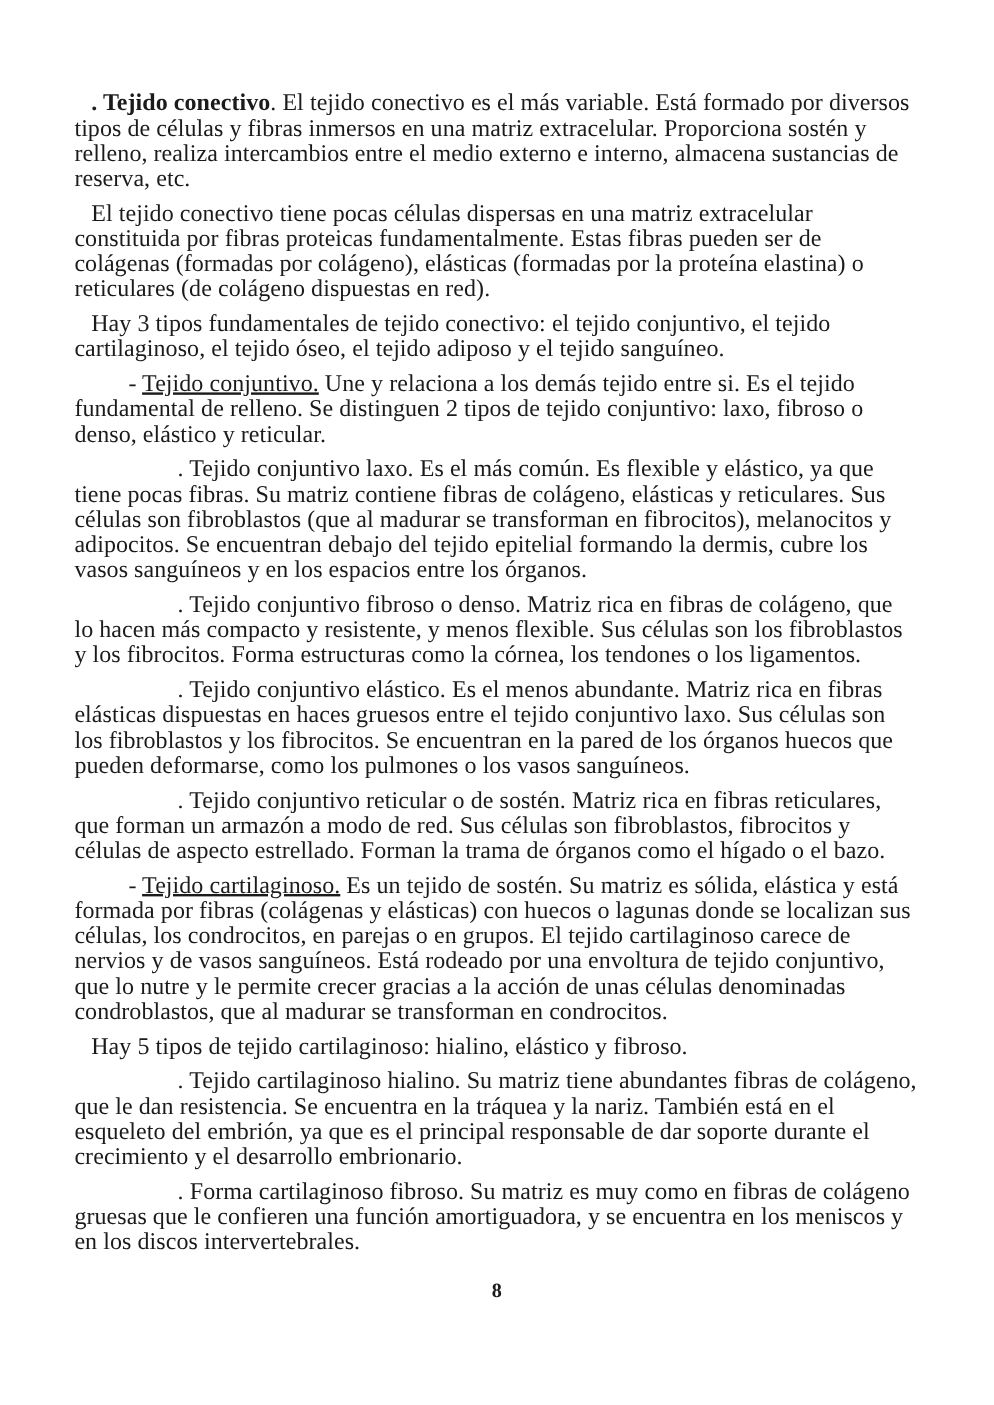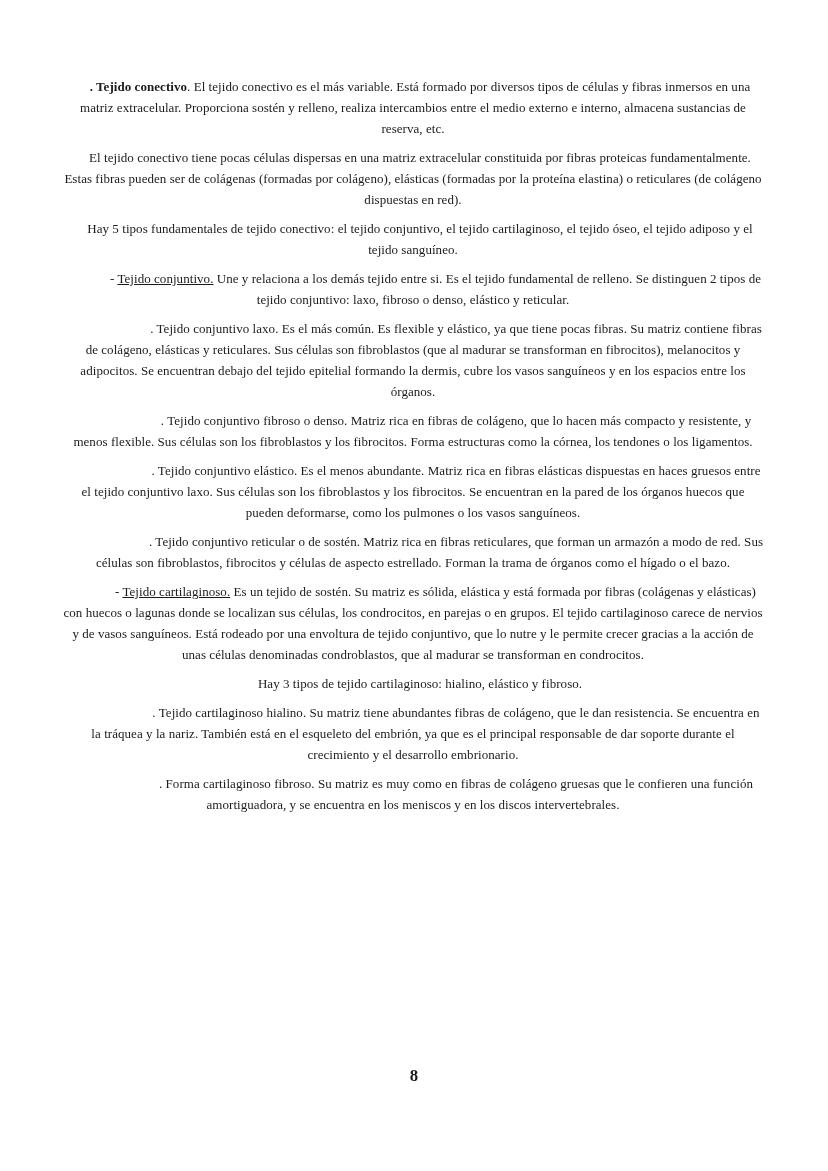--- a/index.html
+++ b/index.html
@@ -17,23 +17,23 @@
   .page{
     position:relative;
     width:828px;height:1171px;
     background:var(--paper);
     box-sizing:border-box;
   }
   .doc-body{
     position:absolute;
     left:62px;top:76px;
     width:702px;
-    font-size:13px;
+    font-size:20px;
     line-height:21px;
-    text-align:center;
+    text-align:left;
     letter-spacing:0.05px;
   }
   p.para{
     margin:0 0 8px 0;
   }
   .kind-body{text-indent:14px;}
   .kind-dash{text-indent:45px;}
   .kind-sub{text-indent:86px;}
   .gap-before{margin-top:42px;}
   .seg-normal{font-style:normal;font-weight:normal;}
@@ -49,25 +49,25 @@
     font-weight:bold;
   }
 </style>
 </head>
 <body>
 
 <div class="page">
   <div class="doc-body">
       <p class="para kind-body"><span class="seg-bold">. Tejido conectivo</span><span class="seg-normal">. El tejido conectivo es el más variable. Está formado por diversos tipos de células y fibras inmersos en una matriz extracelular. Proporciona sostén y relleno, realiza intercambios entre el medio externo e interno, almacena sustancias de reserva, etc.</span></p>
       <p class="para kind-body"><span class="seg-normal">El tejido conectivo tiene pocas células dispersas en una matriz extracelular constituida por fibras proteicas fundamentalmente. Estas fibras pueden ser de </span><span class="seg-italic">colágenas</span><span class="seg-normal"> (formadas por colágeno), </span><span class="seg-italic">elásticas</span><span class="seg-normal"> (formadas por la proteína elastina) o </span><span class="seg-italic">reticulares</span><span class="seg-normal"> (de colágeno dispuestas en red).</span></p>
-      <p class="para kind-body"><span class="seg-normal">Hay 5 tipos fundamentales de tejido conectivo: el tejido conjuntivo, el tejido cartilaginoso, el tejido óseo, el tejido adiposo y el tejido sanguíneo.</span></p>
+      <p class="para kind-body"><span class="seg-normal">Hay 3 tipos fundamentales de tejido conectivo: el tejido conjuntivo, el tejido cartilaginoso, el tejido óseo, el tejido adiposo y el tejido sanguíneo.</span></p>
       <p class="para kind-dash gap-before"><span class="seg-normal">- </span><span class="seg-underline">Tejido conjuntivo.</span><span class="seg-normal"> Une y relaciona a los demás tejido entre si. Es el tejido fundamental de relleno. Se distinguen 2 tipos de tejido conjuntivo: laxo, fibroso o denso, elástico y reticular.</span></p>
       <p class="para kind-sub"><span class="seg-normal">. </span><span class="seg-italic">Tejido conjuntivo laxo.</span><span class="seg-normal"> Es el más común. Es flexible y elástico, ya que tiene pocas fibras. Su matriz contiene fibras de colágeno, elásticas y reticulares. Sus células son </span><span class="seg-italic">fibroblastos</span><span class="seg-normal"> (que al madurar se transforman en </span><span class="seg-italic">fibrocitos</span><span class="seg-normal">), </span><span class="seg-italic">melanocitos</span><span class="seg-normal"> y </span><span class="seg-italic">adipocitos</span><span class="seg-normal">. Se encuentran debajo del tejido epitelial formando la dermis, cubre los vasos sanguíneos y en los espacios entre los órganos.</span></p>
       <p class="para kind-sub"><span class="seg-normal">. </span><span class="seg-italic">Tejido conjuntivo fibroso o denso.</span><span class="seg-normal"> Matriz rica en fibras de colágeno, que lo hacen más compacto y resistente, y menos flexible. Sus células son los </span><span class="seg-italic">fibroblastos</span><span class="seg-normal"> y los </span><span class="seg-italic">fibrocitos</span><span class="seg-normal">. Forma estructuras como la córnea, los tendones o los ligamentos.</span></p>
       <p class="para kind-sub"><span class="seg-normal">. </span><span class="seg-italic">Tejido conjuntivo elástico.</span><span class="seg-normal"> Es el menos abundante. Matriz rica en fibras elásticas dispuestas en haces gruesos entre el tejido conjuntivo laxo. Sus células son los </span><span class="seg-italic">fibroblastos</span><span class="seg-normal"> y los </span><span class="seg-italic">fibrocitos</span><span class="seg-normal">. Se encuentran en la pared de los órganos huecos que pueden deformarse, como los pulmones o los vasos sanguíneos.</span></p>
       <p class="para kind-sub"><span class="seg-normal">. </span><span class="seg-italic">Tejido conjuntivo reticular o de sostén.</span><span class="seg-normal"> Matriz rica en fibras reticulares, que forman un armazón a modo de red. Sus células son </span><span class="seg-italic">fibroblastos, fibrocitos</span><span class="seg-normal"> y </span><span class="seg-italic">células de aspecto estrellado.</span><span class="seg-normal"> Forman la trama de órganos como el hígado o el bazo.</span></p>
       <p class="para kind-dash gap-before"><span class="seg-normal">- </span><span class="seg-underline">Tejido cartilaginoso.</span><span class="seg-normal"> Es un tejido de sostén. Su matriz es sólida, elástica y está formada por fibras (colágenas y elásticas) con huecos o lagunas donde se localizan sus células, los </span><span class="seg-italic">condrocitos,</span><span class="seg-normal"> en parejas o en grupos. El tejido cartilaginoso carece de nervios y de vasos sanguíneos. Está rodeado por una envoltura de tejido conjuntivo, que lo nutre y le permite crecer gracias a la acción de unas células denominadas </span><span class="seg-italic">condroblastos,</span><span class="seg-normal"> que al madurar se transforman en condrocitos.</span></p>
-      <p class="para kind-body"><span class="seg-normal">Hay 3 tipos de tejido cartilaginoso: hialino, elástico y fibroso.</span></p>
+      <p class="para kind-body"><span class="seg-normal">Hay 5 tipos de tejido cartilaginoso: hialino, elástico y fibroso.</span></p>
       <p class="para kind-sub"><span class="seg-normal">. </span><span class="seg-italic">Tejido cartilaginoso hialino.</span><span class="seg-normal"> Su matriz tiene abundantes fibras de colágeno, que le dan resistencia. Se encuentra en la tráquea y la nariz. También está en el esqueleto del embrión, ya que es el principal responsable de dar soporte durante el crecimiento y el desarrollo embrionario.</span></p>
       <p class="para kind-sub"><span class="seg-normal">. </span><span class="seg-italic">Forma cartilaginoso fibroso.</span><span class="seg-normal"> Su matriz es muy como en fibras de colágeno gruesas que le confieren una función amortiguadora, y se encuentra en los meniscos y en los discos intervertebrales.</span></p>
     </div>
   <div class="page-number">8</div>
 </div>
 
 </body></html>

